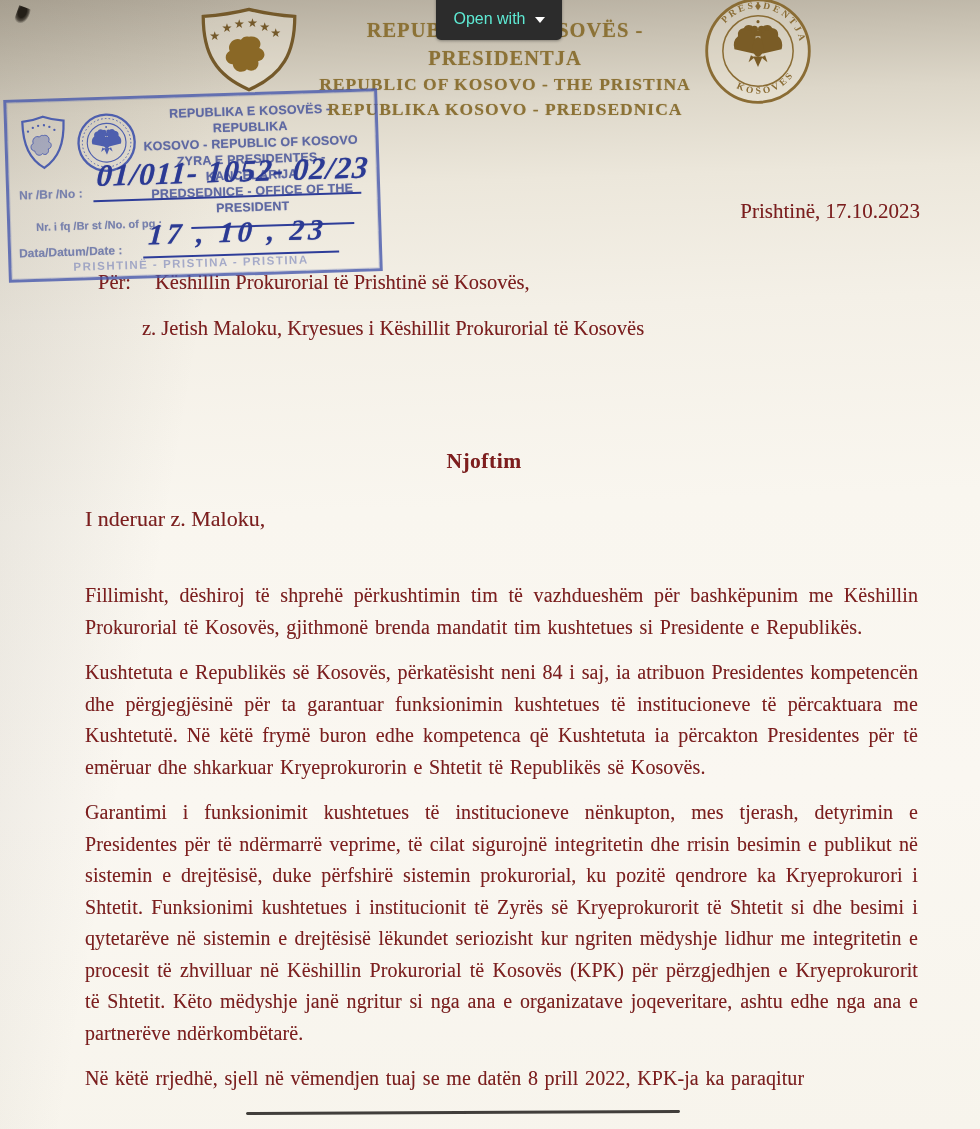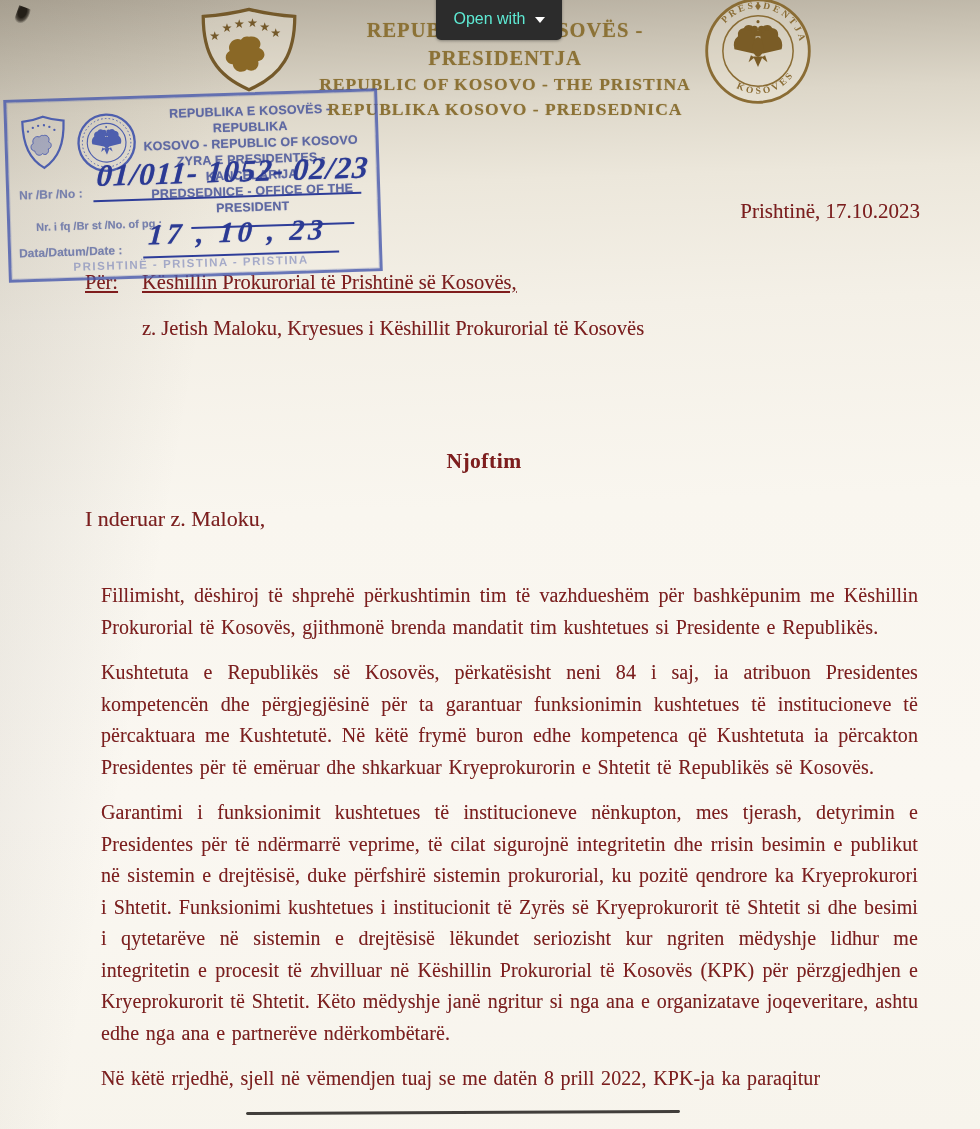--- a/index.html
+++ b/index.html
@@ -60,29 +60,29 @@
   .ul-no{left:84px;top:100px;width:268px;}
   .ul-pg{left:181px;top:130px;width:163px;border-bottom-width:2px;}
   .ul-date{left:132px;top:158px;width:196px;}
   .stamp-foot{position:absolute;left:62px;top:160px;font-size:11.5px;font-weight:bold;
     letter-spacing:1.5px;color:rgba(104,116,180,.55);}
 
   
   .place-date{position:absolute;left:620px;top:199px;width:300px;text-align:right;
     font-size:21px;color:#1d1c1a;text-shadow:0 0 .5px rgba(0,0,0,.35);}
   .letter-text{color:#7f1d1d;text-shadow:0 0 .5px rgba(0,0,0,.3);}
-  .to-row{position:absolute;left:85px;top:271px;display:flex;font-size:20.5px;text-decoration:underline;}
+  .to-row{position:absolute;left:98px;top:271px;display:flex;font-size:20.5px;}
   .to-label{width:57px;}
   .to-line2{position:absolute;left:142px;top:317px;font-size:20.5px;}
   .doc-title{position:absolute;left:0;top:449px;width:940px;text-align:center;
     padding-left:28px;box-sizing:border-box;font-size:21.5px;font-weight:bold;letter-spacing:.5px;}
   .salutation{position:absolute;left:85px;top:506px;font-size:22px;}
   .paras{position:absolute;left:85px;top:580px;width:833px;font-size:20px;
     line-height:31.5px;text-align:justify;word-spacing:1.5px;letter-spacing:.1px;}
-  .paras p{margin:0 0 14px 16px;}
+  .paras p{margin:0 0 14px 0;}
 </style>
 </head>
 <body>
 
 <svg width="0" height="0" style="position:absolute" aria-hidden="true">
   <defs>
     <g id="dbl-eagle">
       <path d="M46 60 L10 52 Q6 38 16 30 Q14 18 26 16 Q30 8 40 12 L46 26 Z"></path>
       <path d="M54 60 L90 52 Q94 38 84 30 Q86 18 74 16 Q70 8 60 12 L54 26 Z"></path>
       <ellipse cx="50" cy="48" rx="9" ry="17"></ellipse>

